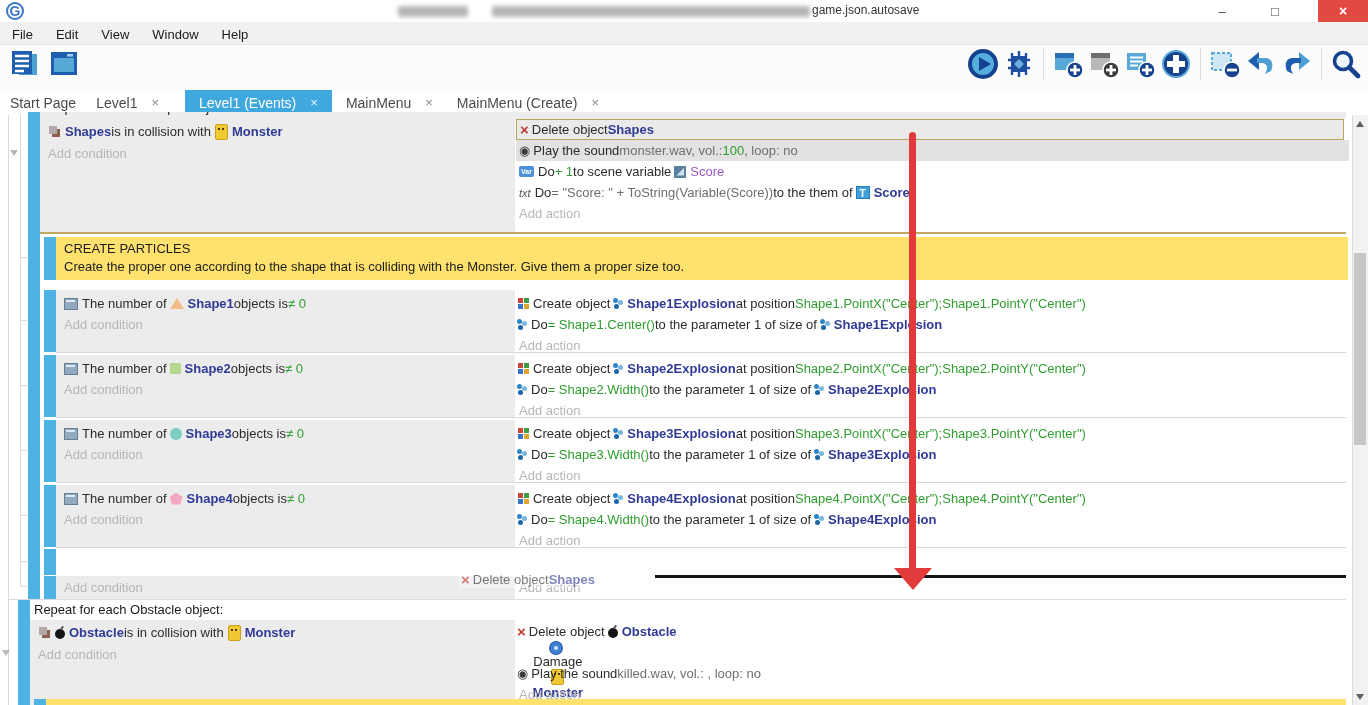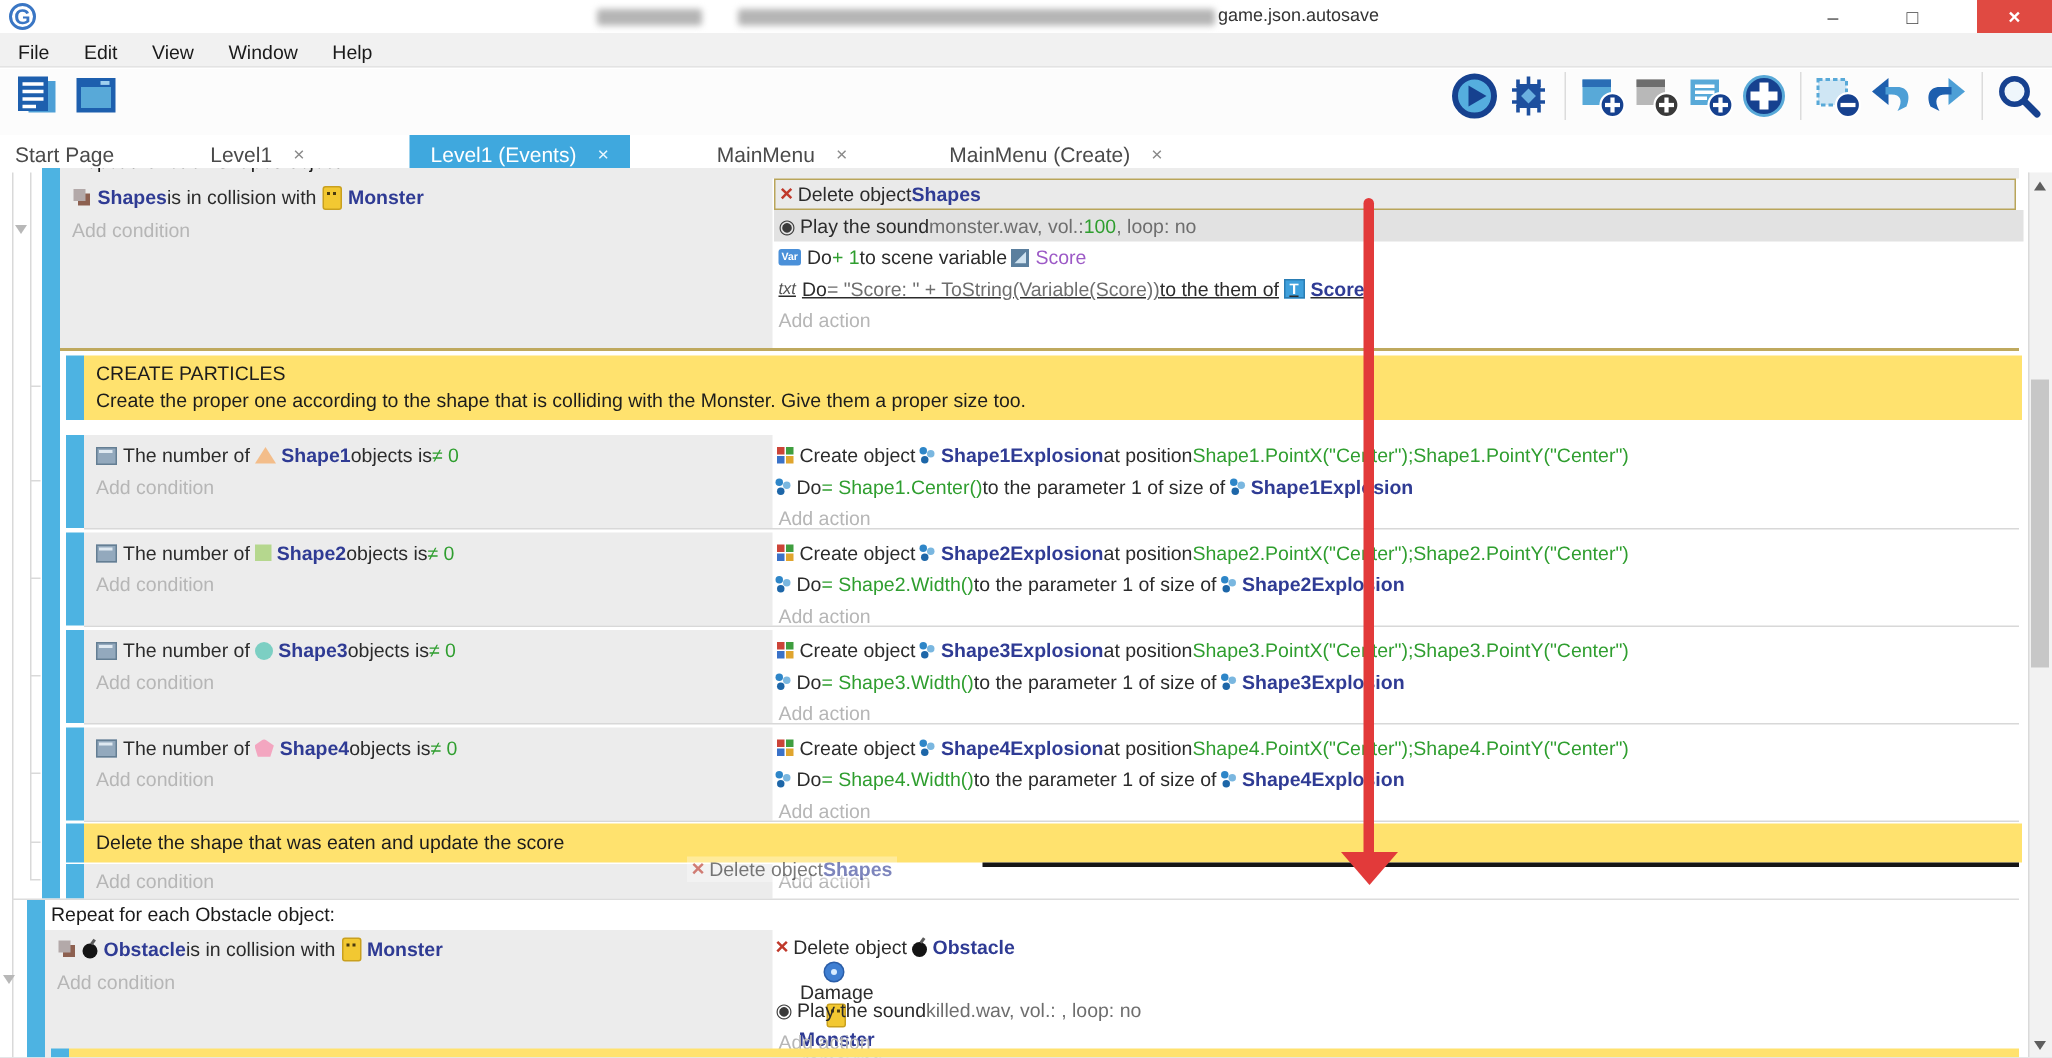--- a/index.html
+++ b/index.html
@@ -19,21 +19,21 @@
            display:flex;align-items:flex-end;padding-left:8px;box-sizing:border-box;font-size:13px;color:#1a1a1a;}
   #menubar .mi{margin-right:15px;padding:2px 4px;}
   
   #toolbar{left:0;top:46px;width:1368px;height:44px;background:#fcfcfc;}
   .tb-left{left:8px;top:2px;display:flex;gap:8px;align-items:center;}
   .tb-right{right:6px;top:2px;display:flex;gap:4px;align-items:center;}
   .tbi{width:32px;height:32px;display:block;}
   .tsep{width:1px;height:32px;background:#dcdcdc;margin:0 4px;}
   
   #tabbar{left:0;top:90px;width:1142px;height:25px;background:#fff;display:flex;align-items:stretch;
-          font-size:14px;color:#4a4a4a;padding-left:10px;box-sizing:border-box;gap:44px;}
+          font-size:14px;color:#4a4a4a;padding-left:10px;box-sizing:border-box;}
   .tab{display:flex;align-items:center;}
   .tabx{color:#8a8a8a;font-size:13px;margin-left:14px;}
   .tab-active{background:#3fa8de;color:#fff;padding:0 14px;margin:0 8px;}
   .tab-active .tabx{color:#eaf7ff;}
   
   .bar{position:absolute;width:12px;background:#4db3e2;}
   .cell{position:absolute;background:#ececec;}
   .row{position:absolute;display:flex;align-items:center;height:21px;font-size:13px;color:#2b2b2b;white-space:nowrap;}
   .hdr{position:absolute;font-size:13px;color:#1a1a1a;white-space:nowrap;}
   .obj{font-weight:bold;color:#2f3b94;}
@@ -243,21 +243,21 @@
     <span class="param">, loop: no</span>
   </div>
   <div class="row" style="left:516px;top:161px;padding-left:3px;">
     <span class="ic ic-var">Var</span>
     <span>Do </span>
     <span class="expr">+ 1</span>
     <span> to scene variable </span>
     <span class="ic ic-scenevar" style="margin-left:3px;"></span>
     <span class="pur">Score</span>
   </div>
-  <div class="row" style="left:516px;top:182px;padding-left:3px;text-decoration:underline;">
+  <div class="row" style="left:516px;top:182px;padding-left:3px;">
     <span class="ic-txt">txt</span>
     <span>Do </span>
     <span class="param">= "Score: " + ToString(Variable(Score))</span>
     <span> to the them of </span>
     <span class="ic ic-textobj" style="margin-left:3px;">T</span>
     <span class="obj">Score</span>
   </div>
   <div class="row ph" style="left:519px;top:203px;">Add action</div>
   <div class="khaki" style="left:40px;top:232px;width:1306px;height:2px;"></div>
 
@@ -381,23 +381,20 @@
     <span>Do </span>
     <span class="expr">= Shape4.Width()</span>
     <span> to the parameter 1 of size of </span>
     <span class="ic ic-particle" style="margin-left:3px;"></span>
     <span class="obj">Shape4Explosion</span>
   </div>
   <div class="row ph" style="left:519px;top:530px;">Add action</div>
   <div class="sep" style="left:56px;top:547px;width:1290px;"></div>
 
   <div class="bar" style="left:44px;top:549px;height:26px;"></div>
-  <div class="comment" style="left:56px;top:549px;width:1292px;height:26px;padding-top:4px;">
-    <div>Delete the shape that was eaten and update the score</div>
-  </div>
 
   <div class="bar" style="left:44px;top:576px;height:23px;"></div>
   <div class="cell" style="left:56px;top:576px;width:459px;height:23px;"></div>
   <div class="row ph" style="left:64px;top:577px;">Add condition</div>
   <div class="row ph" style="left:519px;top:577px;">Add action</div>
   <div id="dropline"></div>
   <div id="ghost">
     <span class="ic-x">×</span>
     <span>Delete object </span>
     <span class="obj">Shapes</span>

